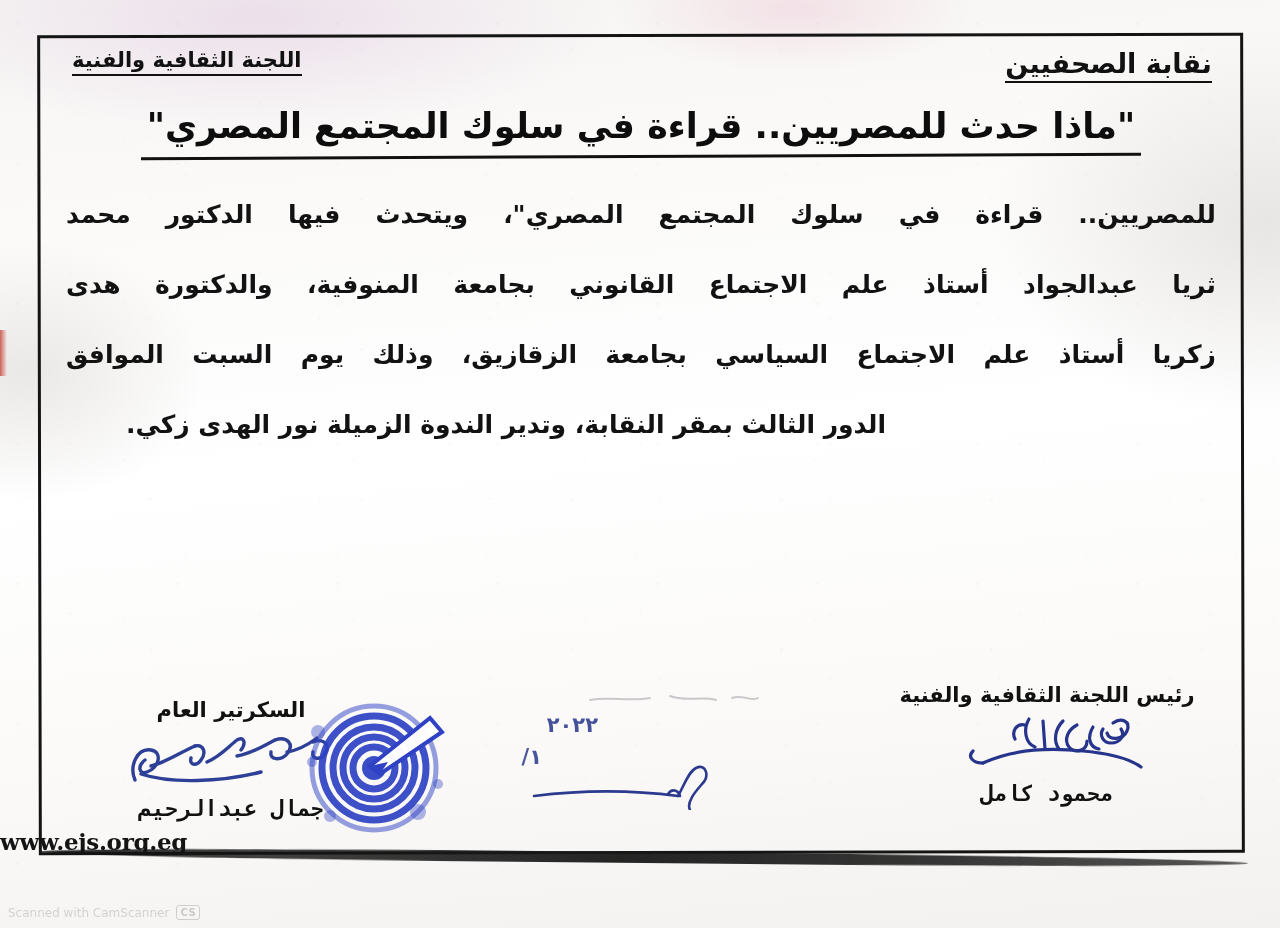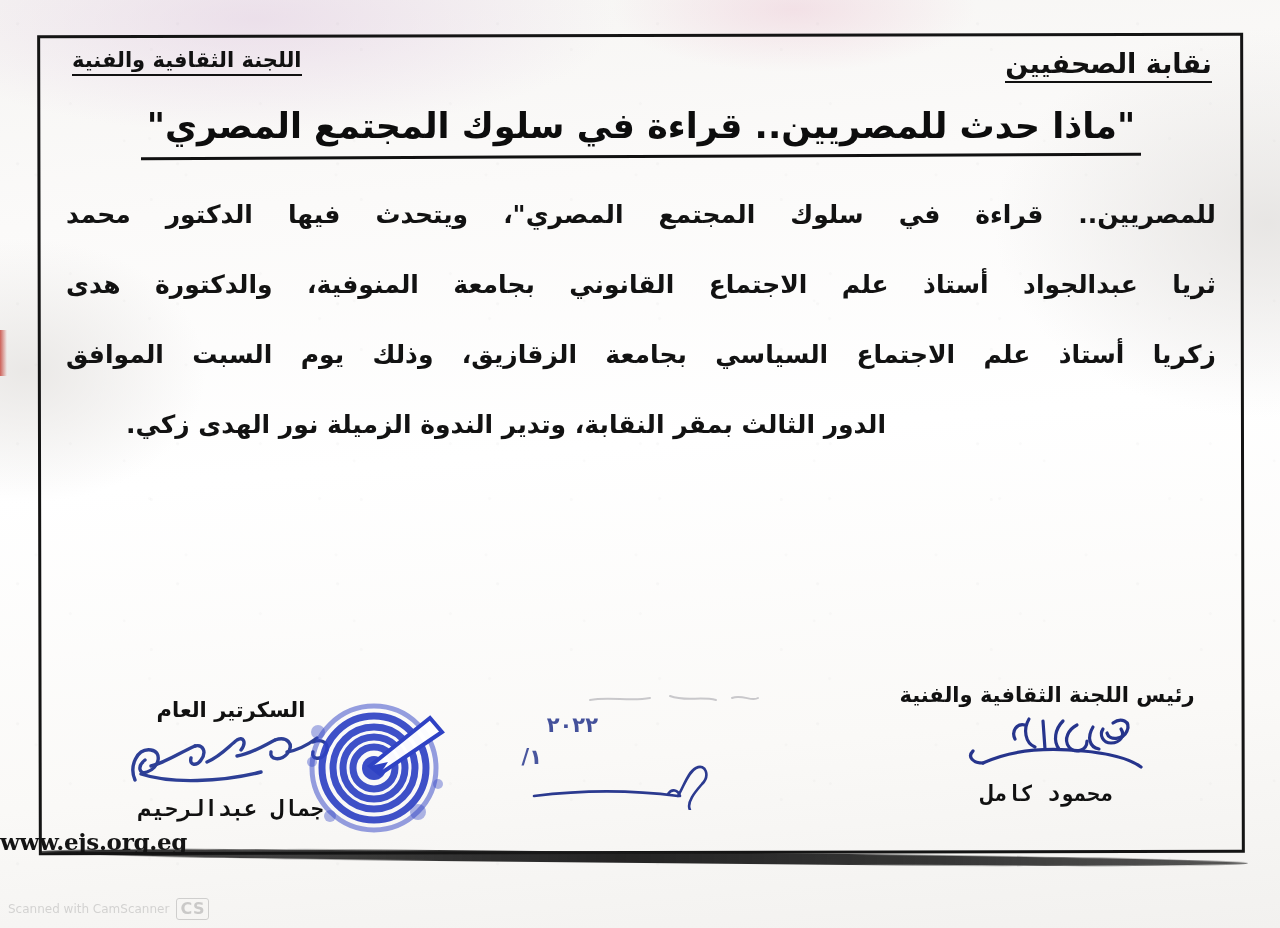--- a/index.html
+++ b/index.html
@@ -206,21 +206,21 @@
     left: 8px; bottom: 8px;
     display: flex;
     align-items: center;
     gap: 7px;
     opacity: .42;
   }
   #cs-badge {
     border: 1.4px solid #9a9a9a;
     border-radius: 3px;
     font-family: "DejaVu Sans", "Liberation Sans", sans-serif;
-    font-size: 16px;
+    font-size: 10px;
     font-weight: bold;
     color: #8e8e8e;
     padding: 1px 3px;
     line-height: 1.1;
     letter-spacing: .5px;
   }
   #cs-text {
     font-family: "DejaVu Sans", "Liberation Sans", sans-serif;
     font-size: 12px;
     color: #a2a2a2;

